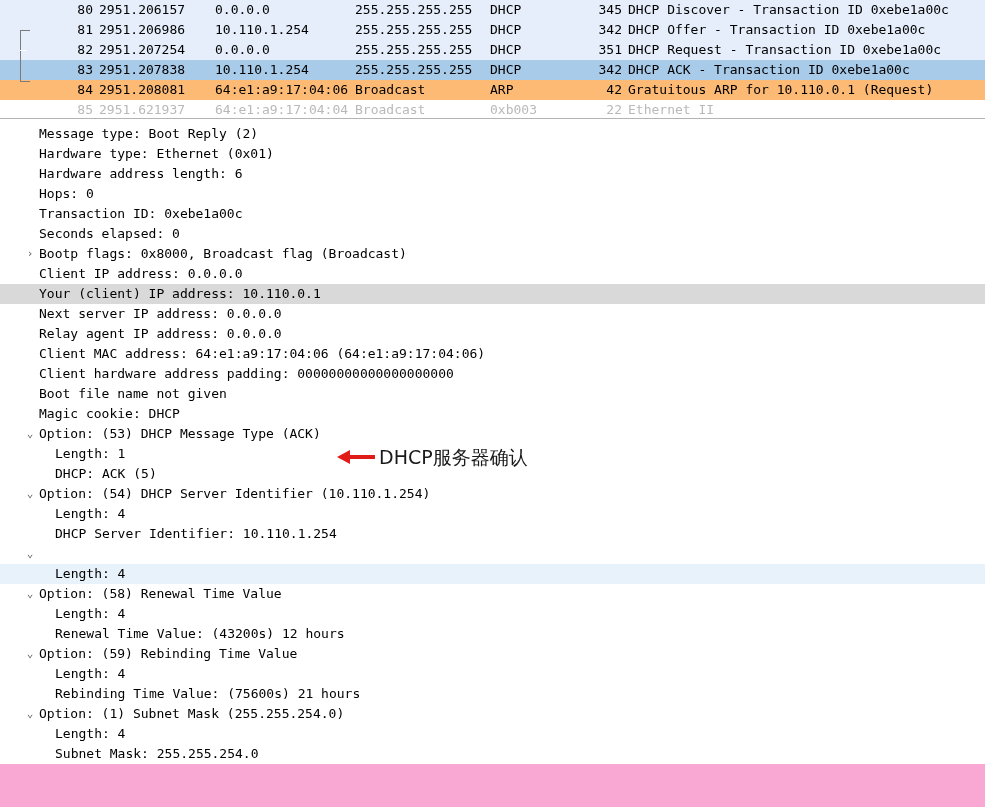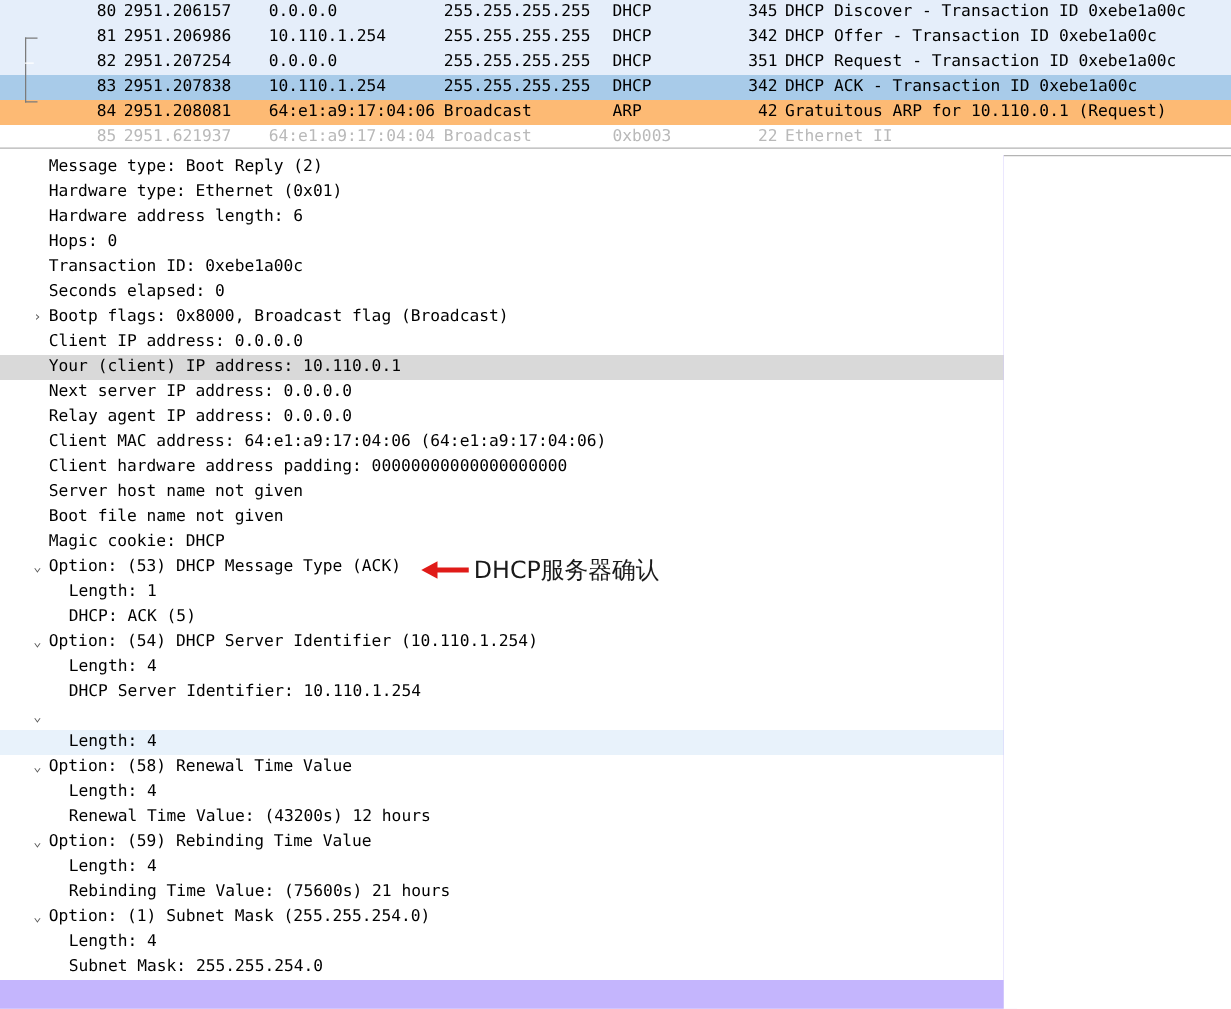--- a/index.html
+++ b/index.html
@@ -92,24 +92,24 @@
     width: 985px; height: 5px;
     background: #ffffff;
     border-top: 1px solid #b4b4b4;
     border-bottom: 1px solid #b4b4b4;
   }
 
   
   #detail-pane {
     position: absolute;
     left: 0; top: 124px;
-    width: 803px;
+    width: 985px;
     height: 683px;
     overflow: hidden;
-    background: #c4b5fd;
+    background: #f9a8d4;
   }
   .det-row {
     position: relative;
     height: 20px;
     line-height: 20px;
     white-space: nowrap;
     background: #ffffff;
   }
   .det-row.sel-gray  { background: #d9d9d9; }
   .det-row.sel-blue  { background: #e8f2fb; }
@@ -280,23 +280,20 @@
       <div class="det-row lvl-0">
         <span class="det-label">Relay agent IP address: 0.0.0.0</span>
       </div>
       <div class="det-row lvl-0">
         <span class="det-label">Client MAC address: 64:e1:a9:17:04:06 (64:e1:a9:17:04:06)</span>
       </div>
       <div class="det-row lvl-0">
         <span class="det-label">Client hardware address padding: 00000000000000000000</span>
       </div>
       <div class="det-row lvl-0">
-        <span class="det-label">Server host name not given</span>
-      </div>
-      <div class="det-row lvl-0">
         <span class="det-label">Boot file name not given</span>
       </div>
       <div class="det-row lvl-0">
         <span class="det-label">Magic cookie: DHCP</span>
       </div>
       <div class="det-row lvl-0">
         <span class="det-chev">⌄</span>
         <span class="det-label">Option: (53) DHCP Message Type (ACK)</span>
       </div>
       <div class="det-row lvl-1">

